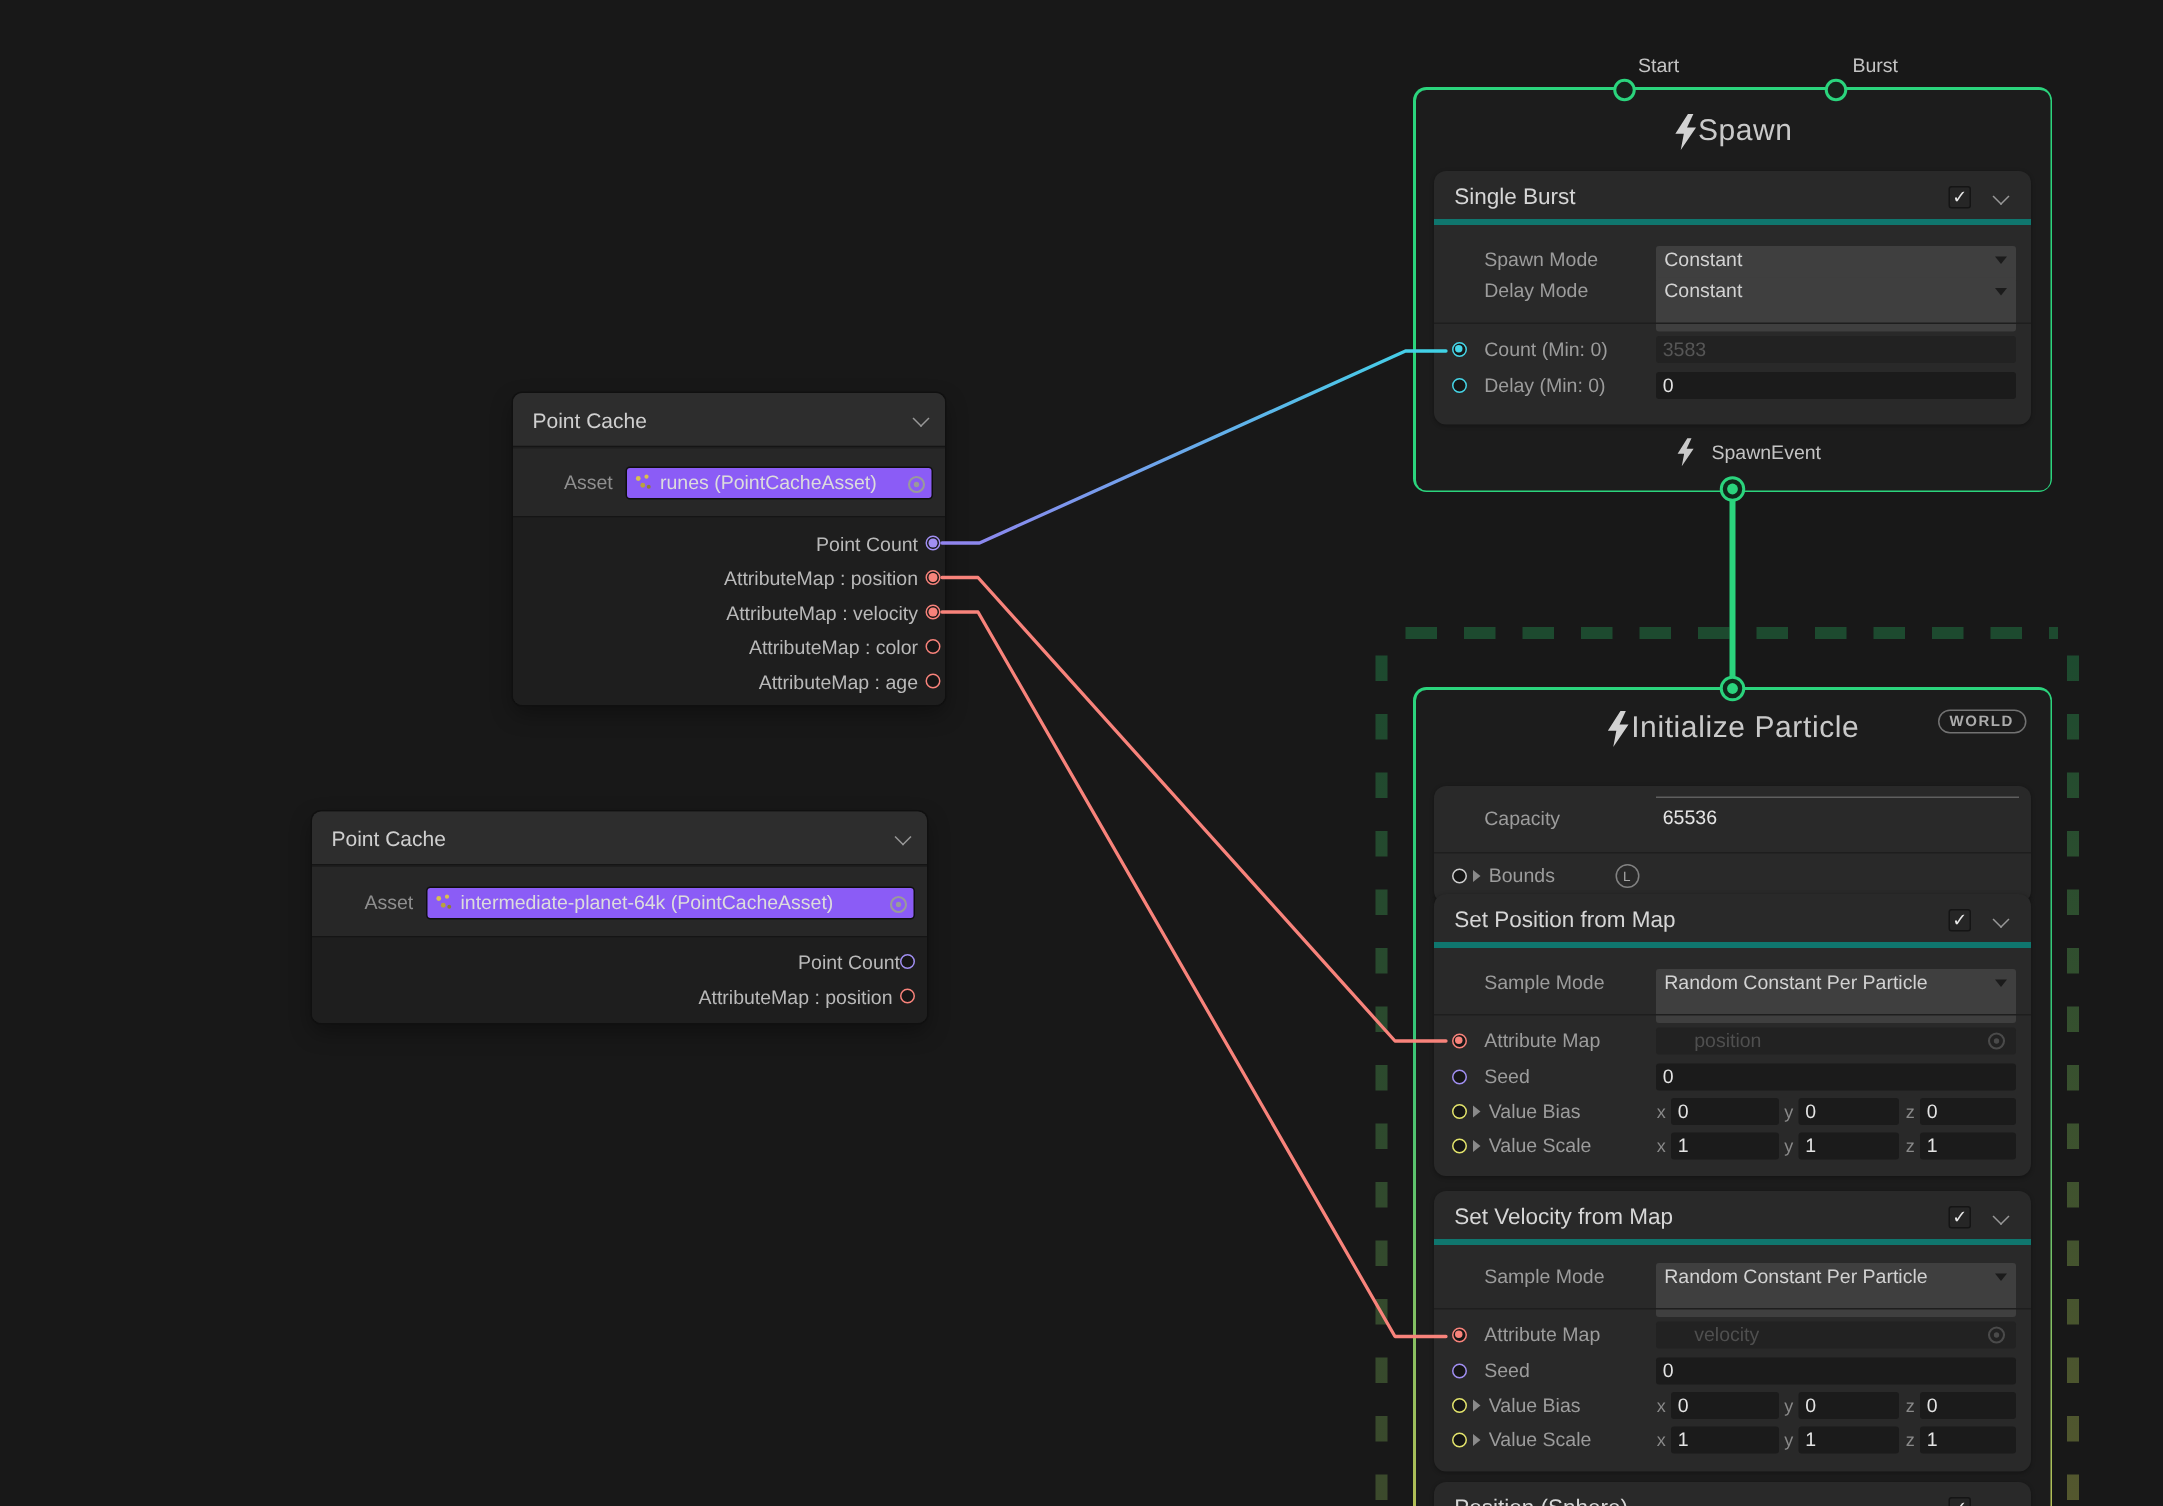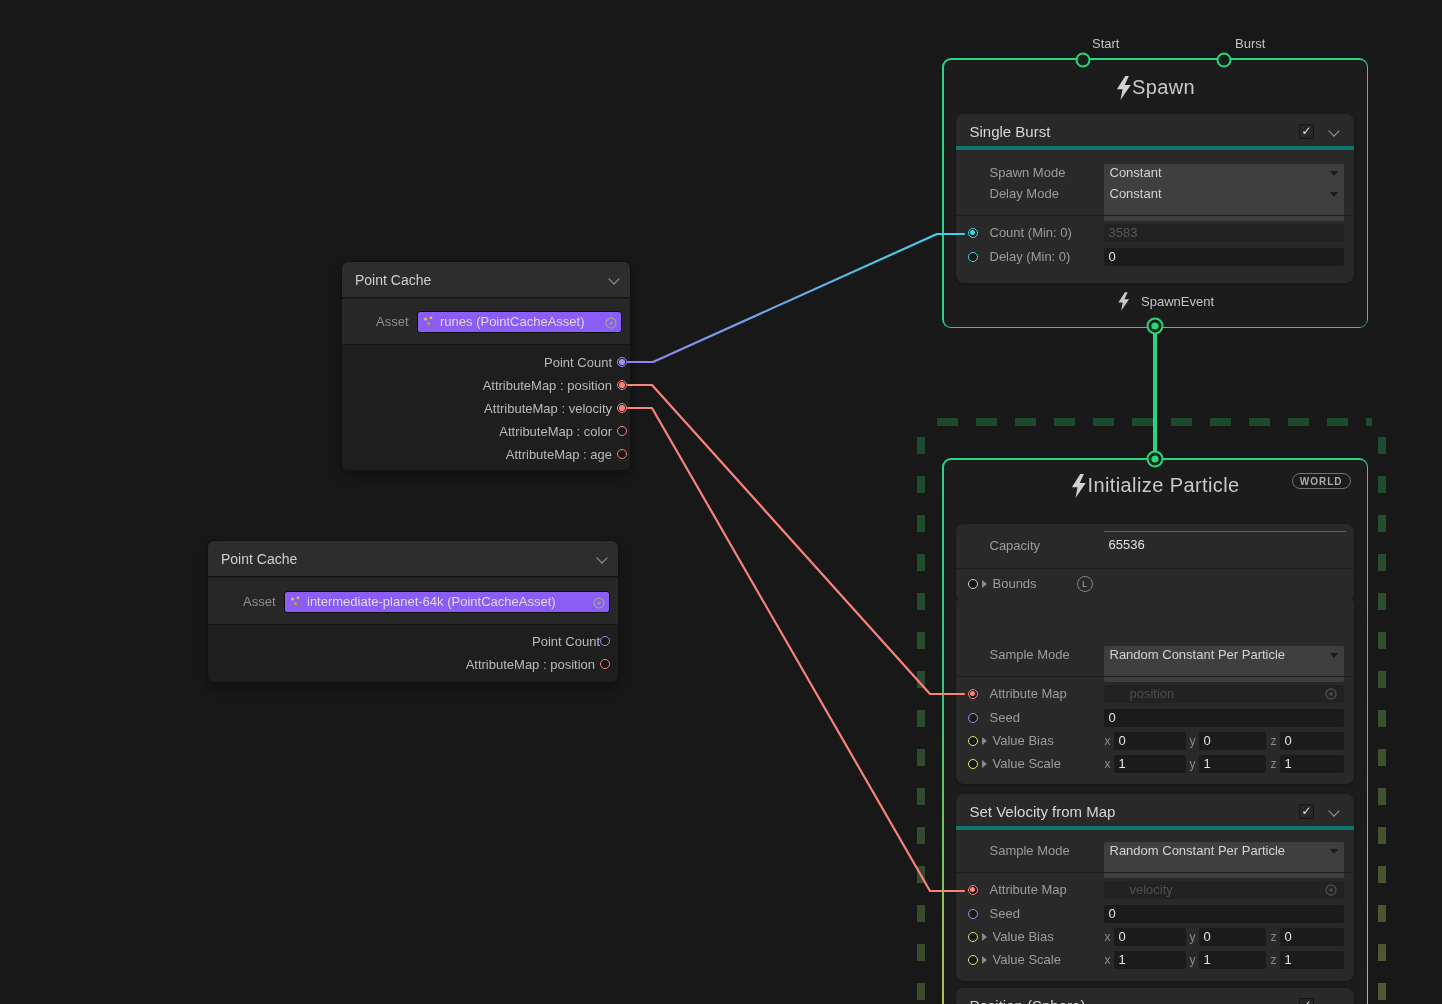--- a/index.html
+++ b/index.html
@@ -211,20 +211,25 @@
       <div style="position:absolute; left:148px; top:7px; width:242px; border-top:1px solid #5f5f5f;"></div>
       <div class="field" style="left:148px; top:12px; width:242px; background:transparent;">65536</div>
       <div class="sep" style="top:44px;"></div>
       <span class="port gray" style="left:12px; top:55px;"></span>
       <span class="expander" style="left:26px; top:56px;"></span>
       <span class="lbl13" style="left:37px; top:51px;">Bounds</span>
       <span class="lbadge" style="left:121px; top:52px;">L</span>
     </div>
 
     <div class="block" style="top:136px; height:188px;">
+      <div class="blk-head">
+        <span class="t">Set Position from Map</span>
+        <span class="checkbox" style="right:40px; top:10px;"></span>
+        <span class="chev" style="right:16px; top:13px;"></span>
+      </div>
       <span class="lbl13" style="left:34px; top:50px;">Sample Mode</span>
       <div class="dropdown" style="left:148px; top:50px; width:240px;">Random Constant Per Particle</div>
       <div class="sep" style="top:80px;"></div>
 
       <span class="port red filled" style="left:12px; top:93px;"></span>
       <span class="lbl13" style="left:34px; top:89px;">Attribute Map</span>
       <div class="field dim" style="left:148px; top:89px; width:240px; padding-left:26px; color:#4f4f4f;">position</div>
       <svg class="picker" style="right:16px; top:91px;" viewBox="0 0 14 14">
         <circle cx="7" cy="7" r="5" fill="none" stroke="#4a4a4a" stroke-width="1.4"></circle>
           <circle cx="7" cy="7" r="1.8" fill="#4a4a4a"></circle>

